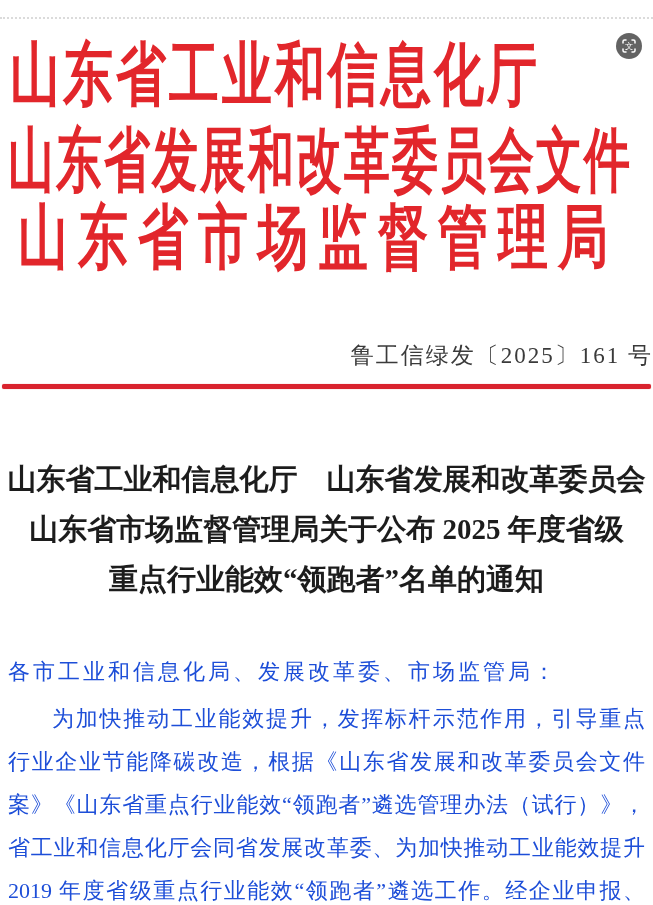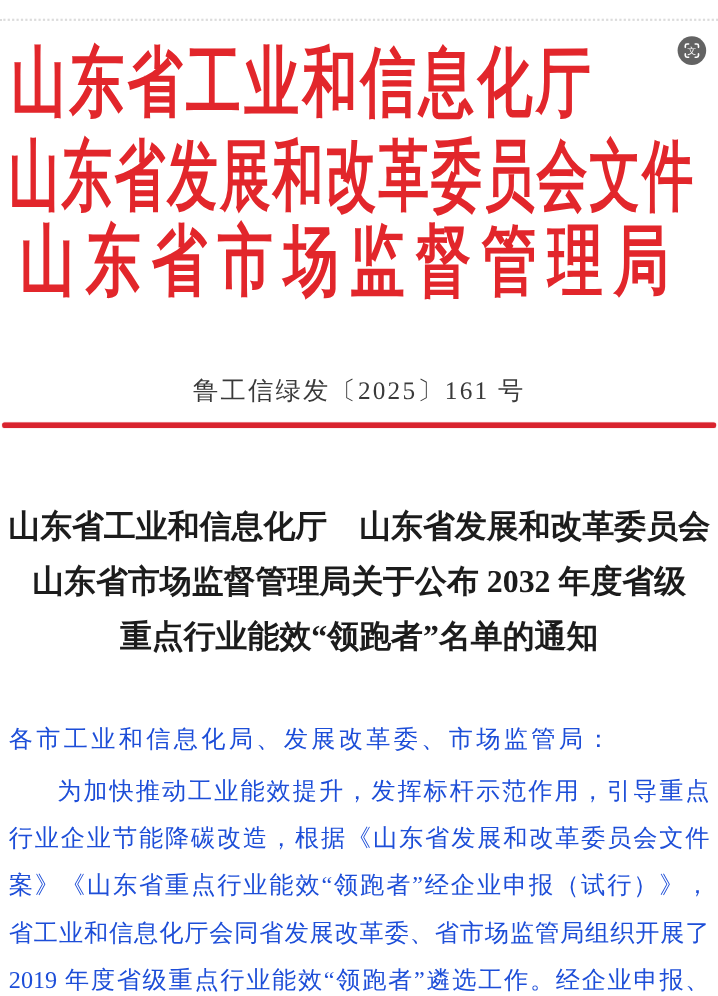--- a/index.html
+++ b/index.html
@@ -15,21 +15,21 @@
   
   .red-line{
     position:absolute;white-space:nowrap;font-weight:bold;line-height:1;
     color:#e2262b;transform-origin:top left;
   }
   .red-line-1{left:10px;top:24px;font-size:50px;letter-spacing:3px;transform:scaleY(1.38);}
   .red-line-2{left:8px;top:110px;font-size:46px;letter-spacing:2px;transform:scaleY(1.52);}
   .red-line-3{left:18px;top:186px;font-size:50px;letter-spacing:10px;transform:scaleY(1.40);}
   
   .doc-number{
-    position:absolute;top:326px;left:0;right:0;text-align:center;
+    position:absolute;top:326px;left:0;right:0;text-align:right;
     font-size:23px;line-height:28px;letter-spacing:2px;color:#3a3a3a;
   }
   
   .divider{
     position:absolute;top:368px;left:2px;right:2px;height:5px;
     background:#d9232e;border-radius:2px;
     box-shadow:0 0 1px rgba(217,35,46,.6);
   }
   
   .title{
@@ -68,31 +68,31 @@
     <div class="red-line red-line-2">山东省发展和改革委员会文件</div>
     <div class="red-line red-line-3">山东省市场监督管理局</div>
   </div>
 
   <div class="doc-number">鲁工信绿发〔2025〕161 号</div>
 
   <div class="divider"></div>
 
   <div class="title">
     <div class="title-line">山东省工业和信息化厅　山东省发展和改革委员会</div>
-    <div class="title-line">山东省市场监督管理局关于公布 2032 年度省级</div>
+    <div class="title-line">山东省市场监督管理局关于公布 2025 年度省级</div>
     <div class="title-line">重点行业能效“领跑者”名单的通知</div>
   </div>
 
   <div class="body-text">
     <div class="salutation">各市工业和信息化局、发展改革委、市场监管局：</div>
     <div class="para">
       <div class="para-line indent">为加快推动工业能效提升，发挥标杆示范作用，引导重点</div>
       <div class="para-line">行业企业节能降碳改造，根据《山东省发展和改革委员会文件</div>
-      <div class="para-line">案》《山东省重点行业能效“领跑者”经企业申报（试行）》，</div>
-      <div class="para-line">省工业和信息化厅会同省发展改革委、省市场监管局组织开展了</div>
+      <div class="para-line">案》《山东省重点行业能效“领跑者”遴选管理办法（试行）》，</div>
+      <div class="para-line">省工业和信息化厅会同省发展改革委、为加快推动工业能效提升</div>
       <div class="para-line">2019 年度省级重点行业能效“领跑者”遴选工作。经企业申报、</div>
     </div>
   </div>
 
   <div class="translate-btn">
     <svg width="18" height="18" viewBox="0 0 24 24">
       <g stroke="#ffffff" stroke-width="2" fill="none" stroke-linecap="round">
         <path d="M4 8 V6 a2 2 0 0 1 2-2 h2"></path>
         <path d="M16 4 h2 a2 2 0 0 1 2 2 v2"></path>
         <path d="M20 16 v2 a2 2 0 0 1 -2 2 h-2"></path>

